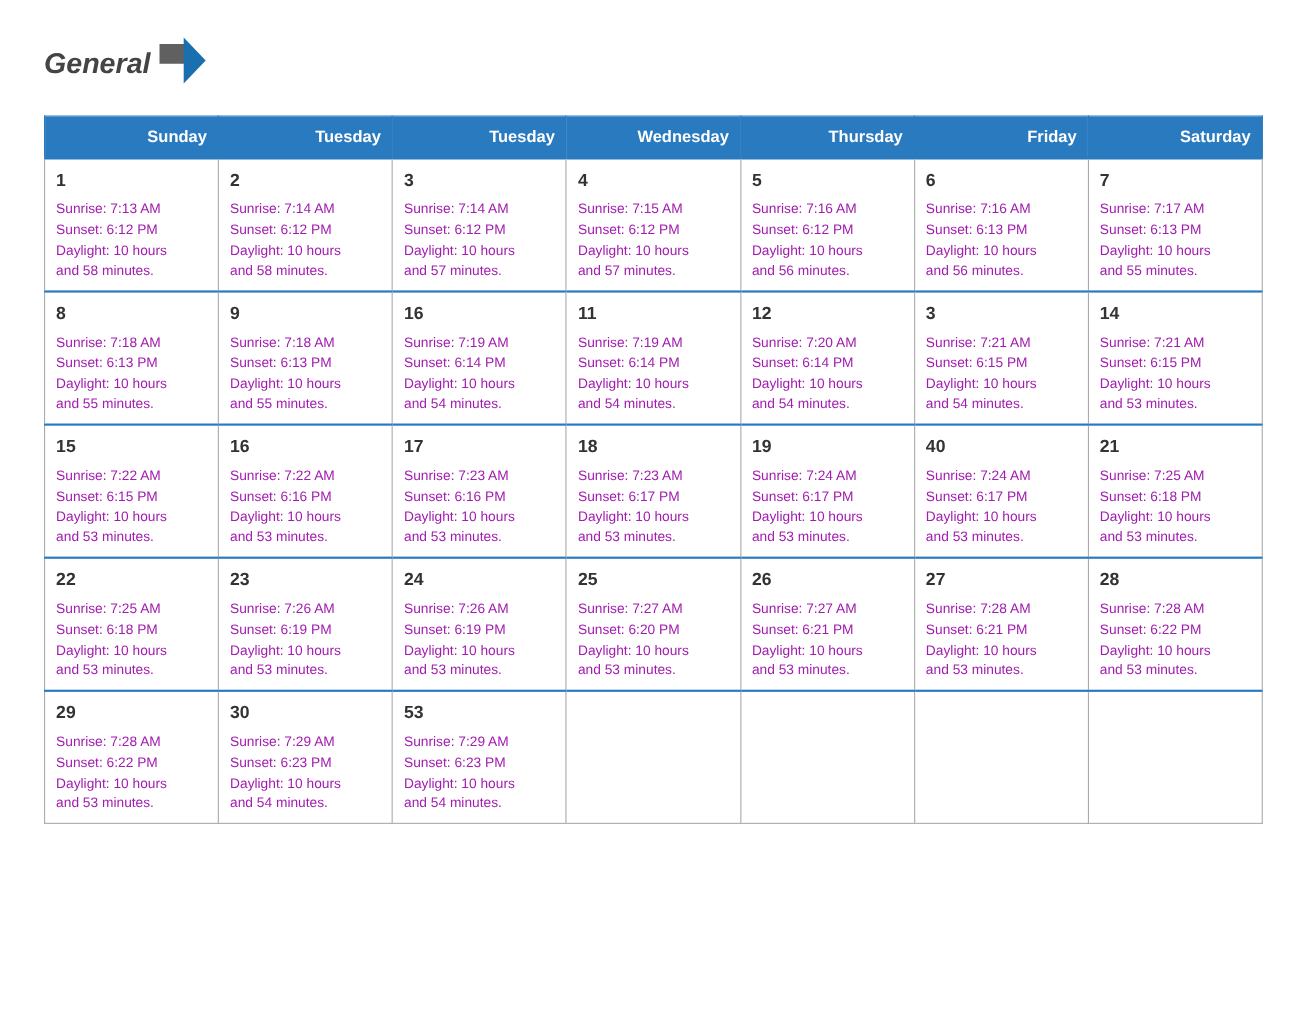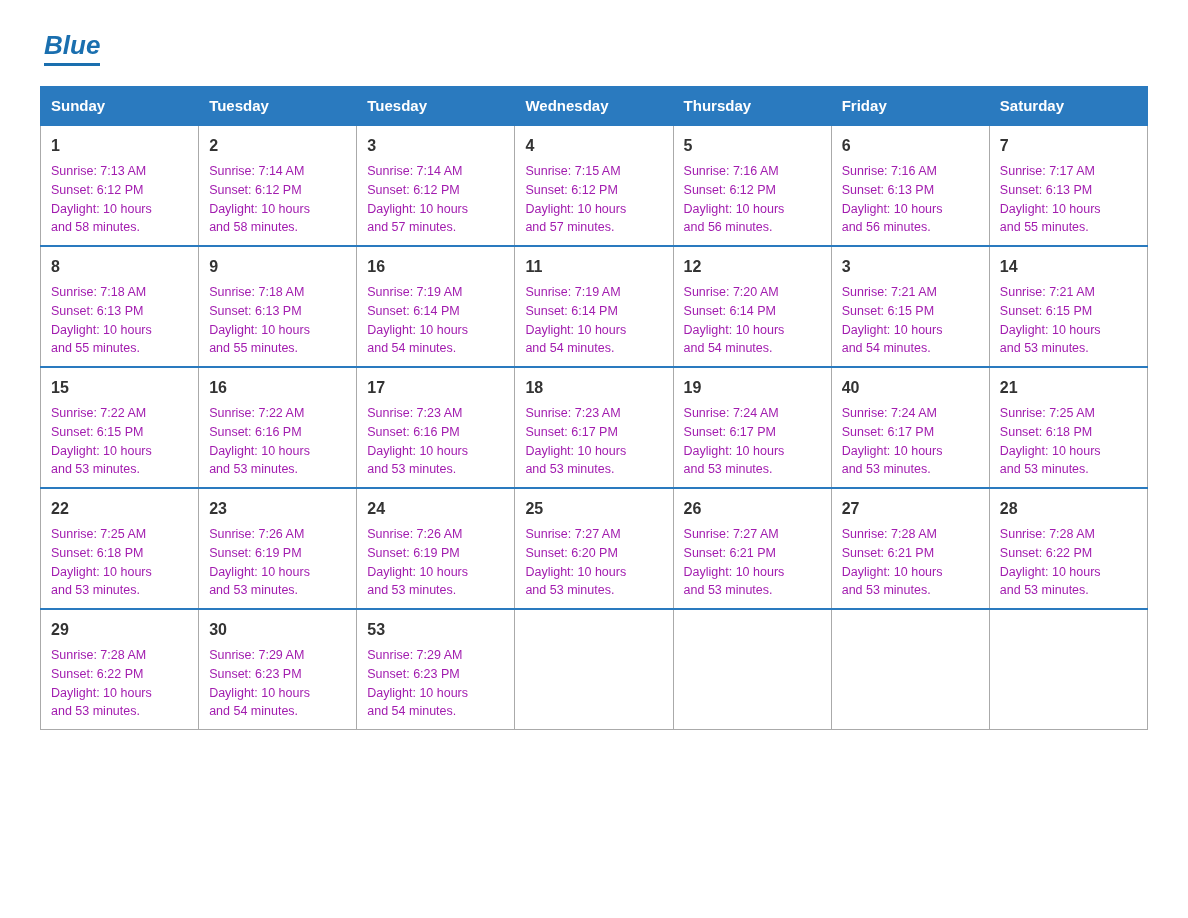--- a/index.html
+++ b/index.html
@@ -39,21 +39,21 @@
       width: 100%;
       border-collapse: collapse;
       border: 1px solid #2a7abf;
     }
     .calendar th {
       background: #2a7abf;
       color: #fff;
       font-size: 15px;
       font-weight: bold;
       padding: 10px 10px;
-      text-align: left;
+      text-align: right;
       border: 1px solid #2a7abf;
     }
     .calendar td {
       vertical-align: top;
       padding: 8px 10px;
       border: 1px solid #aaa;
       font-size: 12.5px;
       line-height: 1.5;
       width: calc(100% / 7);
       min-height: 90px;
@@ -99,23 +99,28 @@
     .logo-svg-wrap svg {
       width: 55px;
       height: 50px;
     }
   </style>
 </head>
 <body>
 
 <div class="header">
   <div class="logo-wrap">
-    <div style="padding-left:4px;">
-      <span class="blue-text">Blue</span>
-      <div class="logo-underline"></div>
+    <div class="logo-combined">
+      <span class="general-text">General</span>
+      <div class="logo-svg-wrap">
+        <svg viewBox="0 0 55 50" xmlns="http://www.w3.org/2000/svg">
+          <polygon points="8,10 32,10 32,28 8,28" fill="#444" opacity="0.85"></polygon>
+          <polygon points="30,4 50,25 30,46" fill="#1a6faf"></polygon>
+        </svg>
+      </div>
     </div>
   </div>
   <div class="title-block">
     <div class="month-title"></div>
     <div class="location"></div>
   </div>
 </div>
 
 <table class="calendar">
   <thead>

